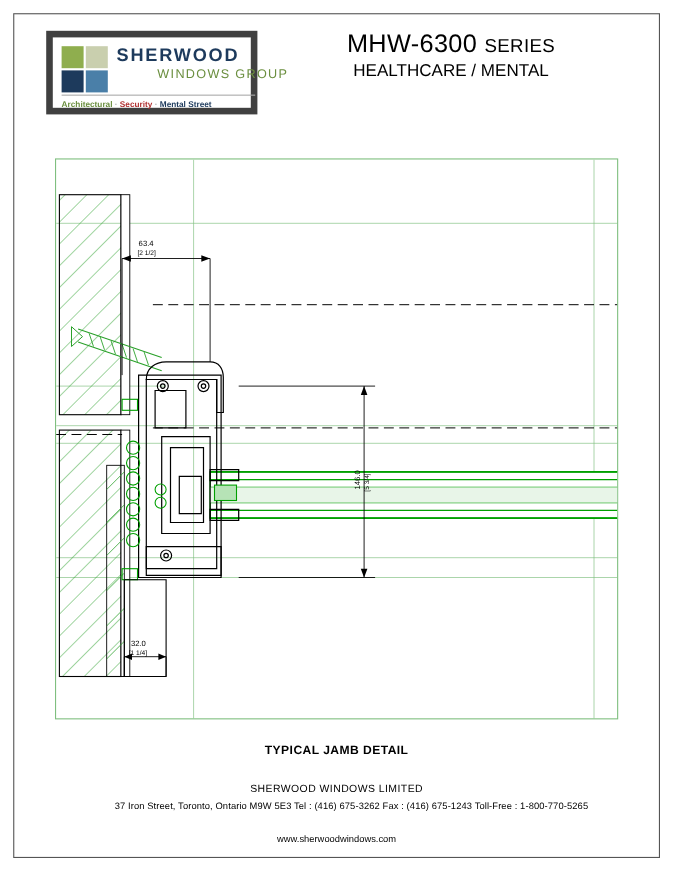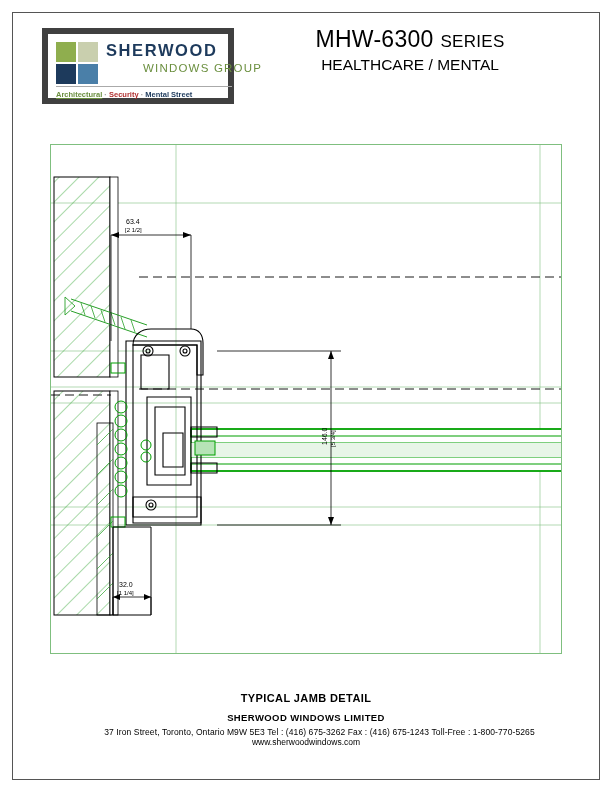--- a/index.html
+++ b/index.html
@@ -98,21 +98,21 @@
   }
   .logo-tag {
     position: absolute;
     left: 8px;
     top: 56px;
     width: 176px;
     font-size: 7.5px;
     font-weight: bold;
     white-space: nowrap;
   }
-  .logo-tag .t-arch { color: #6b8f3f; text-decoration: underline; }
+  .logo-tag .t-arch { color: #6b8f3f; }
   .logo-tag .t-sep  { color: #999999; }
   .logo-tag .t-sec  { color: #b03030; text-align: center; }
   .logo-tag .t-mh   { color: #1d3a5c; }
 
   .title-block {
     position: absolute;
     left: 210px;
     top: 0;
     width: 340px;
     text-align: center;
@@ -150,48 +150,48 @@
   .drawing-svg {
     position: absolute;
     left: 0;
     top: 0;
   }
 
   
   .caption {
     position: absolute;
     left: 0;
-    top: 692px;
+    top: 676px;
     width: 612px;
     text-align: center;
     font-size: 11px;
     font-weight: bold;
     letter-spacing: 0.4px;
   }
   .footer {
     position: absolute;
     left: 0;
     top: 712px;
     width: 612px;
     text-align: center;
   }
   .footer-company {
     font-size: 9.5px;
-    font-weight: bold;
+    font-weight: normal;
     letter-spacing: 0.4px;
   }
   .footer-address {
     font-size: 8.5px;
     margin-top: 4px;
     letter-spacing: 0.1px;
     margin-left: 27px;
   }
   .footer-web {
     font-size: 8.5px;
-    margin-top: 0;
+    margin-top: 20px;
   }
 
   .dim-text {
     font-family: "Liberation Sans", sans-serif;
   }
 </style>
 </head>
 <body>
 
 <div class="page">

